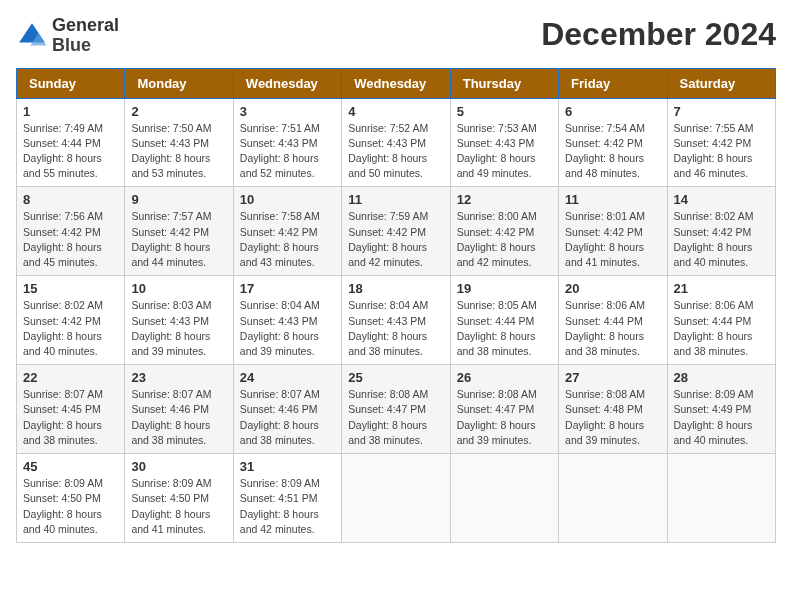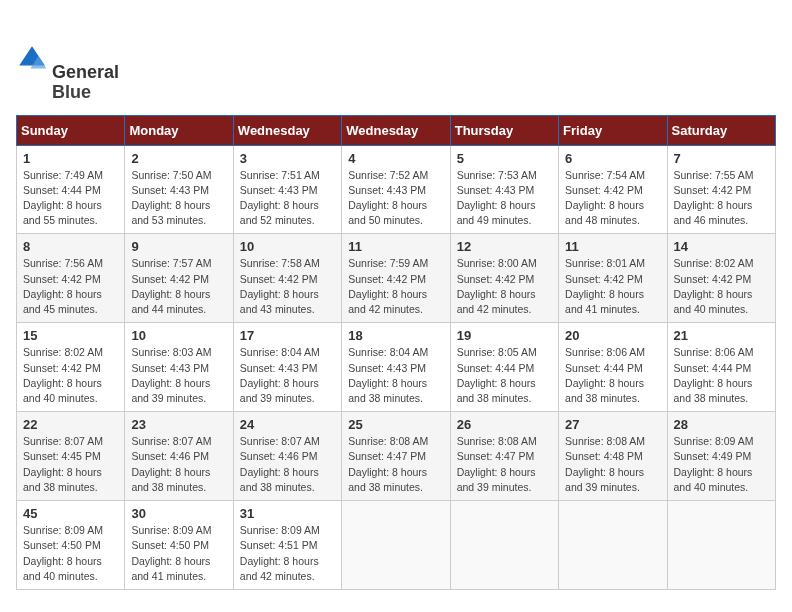--- a/index.html
+++ b/index.html
@@ -18,21 +18,20 @@
     }
     .logo {
       display: flex;
       align-items: center;
       gap: 4px;
     }
     .logo-text {
       font-size: 18px;
       font-weight: bold;
       line-height: 1.1;
-      margin-top: 47px;
     }
     .logo-text .general { color: #333; }
     .logo-text .blue { color: #404040; }
     .logo-icon {
       width: 32px;
       height: 32px;
     }
     .title-area {
       text-align: right;
     }
@@ -44,23 +43,23 @@
     .subtitle {
       font-size: 15px;
       color: #555;
     }
     .calendar {
       width: 100%;
       border-collapse: collapse;
       font-size: 11px;
     }
     .calendar thead th {
-      background-color: #7f1d1d;
+      background-color: #a16207;
       color: #fff;
-      padding: 7px 4px;
+      padding: 7px 12px;
       text-align: left;
       font-size: 13px;
       font-weight: bold;
       border: 1px solid #1a6fc4;
     }
     .calendar tbody td {
       border: 1px solid #ccc;
       padding: 5px 6px;
       vertical-align: top;
       background: #fff;
@@ -94,20 +93,21 @@
     <svg class="logo-icon" viewBox="0 0 40 40">
       <polygon points="20,4 36,28 4,28" fill="#1a6fc4"></polygon>
       <polygon points="28,16 38,32 18,32" fill="#5ba0e0" opacity="0.7"></polygon>
     </svg>
     <div class="logo-text">
       <div class="general">General</div>
       <div class="blue">Blue</div>
     </div>
   </div>
   <div class="title-area">
+    <div class="main-title">December 2024</div>
   </div>
 </div>
 
 <table class="calendar">
   <thead>
     <tr>
     <th>Sunday</th>
         <th>Monday</th>
         <th>Wednesday</th>
         <th>Wednesday</th>

